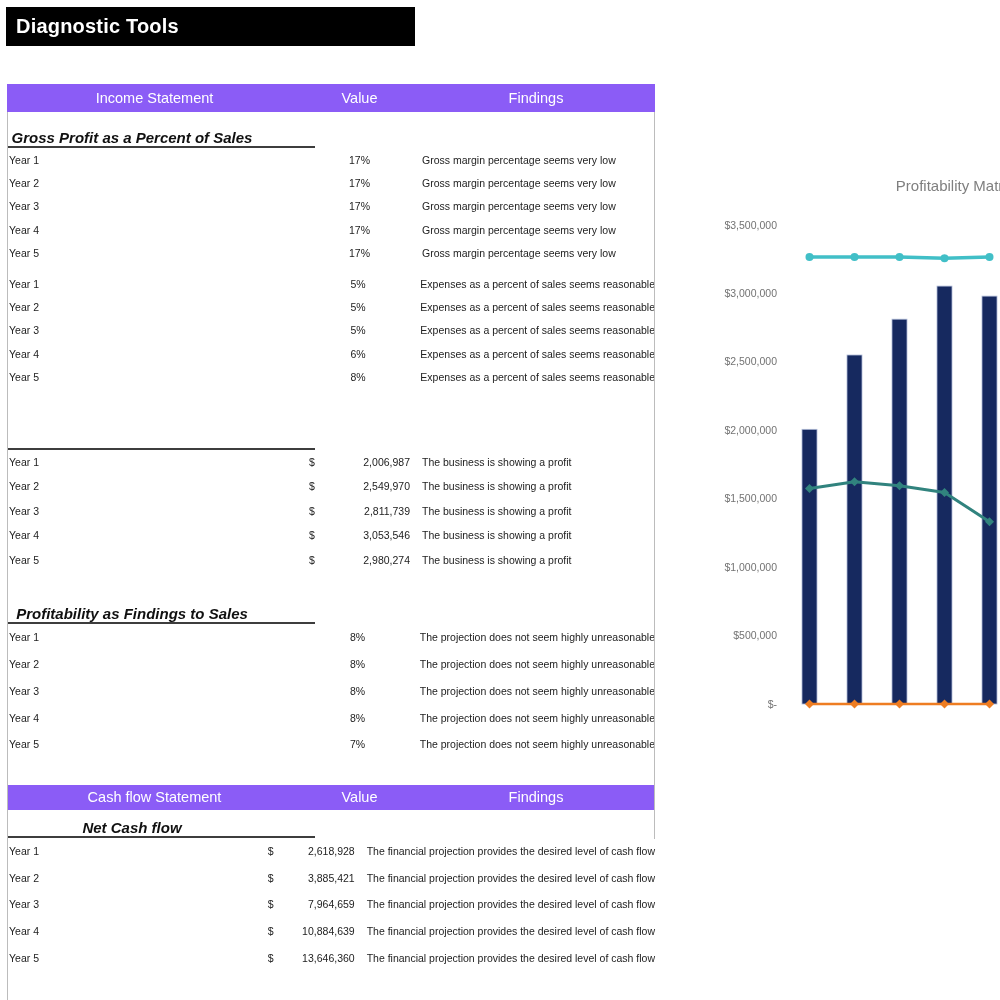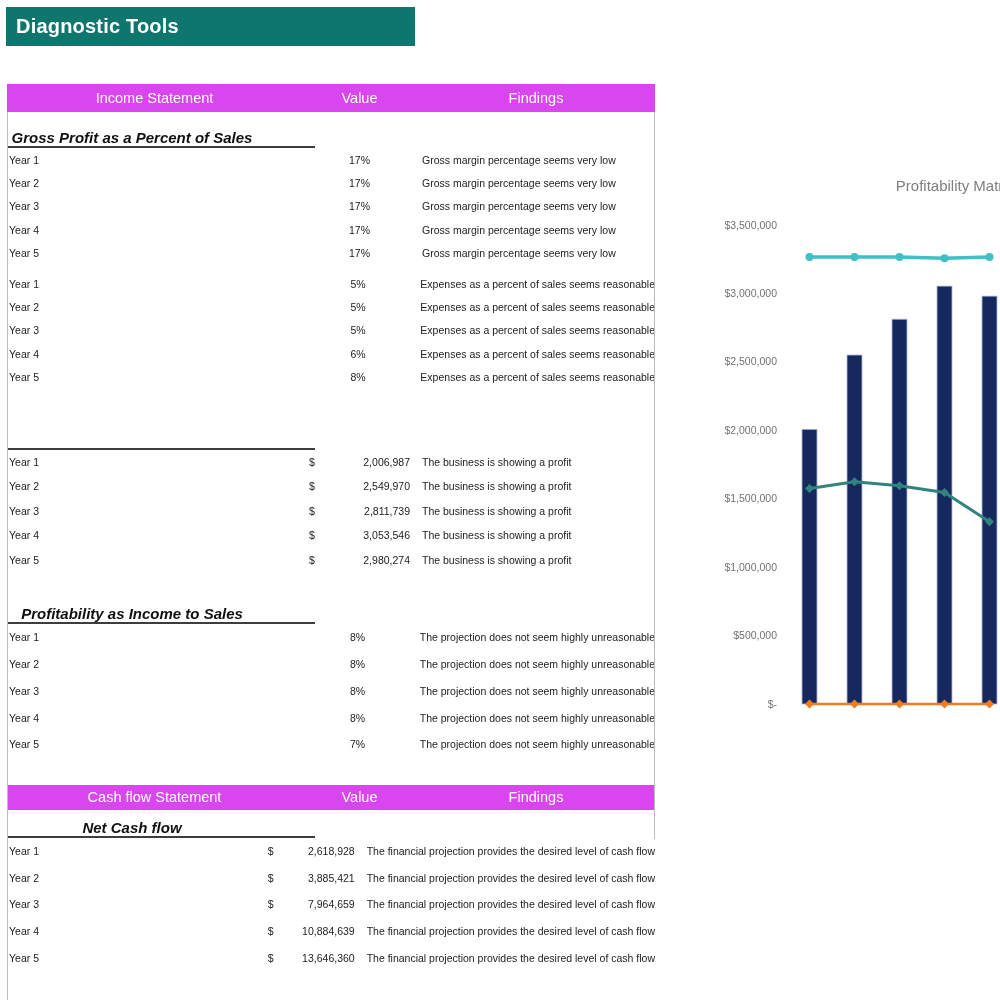--- a/index.html
+++ b/index.html
@@ -2,27 +2,27 @@
 <html><head>
 <meta charset="utf-8">
 <style>
   html,body{margin:0;padding:0;}
   body{
     width:1000px;height:1000px;background:#ffffff;overflow:hidden;position:relative;
     font-family:"Liberation Sans","DejaVu Sans",sans-serif;color:#1a1a1a;
     -webkit-font-smoothing:antialiased;
   }
   .title-bar{
-    position:absolute;left:6px;top:7px;width:409px;height:39px;background:#0f766e;
+    position:absolute;left:6px;top:7px;width:409px;height:39px;background:#000000;
     display:flex;align-items:center;padding-left:10px;box-sizing:border-box;
   }
   .title-bar .title-text{color:#fff;font-weight:bold;font-size:20px;letter-spacing:.2px;}
 
   .tbl{position:absolute;left:7px;top:84px;width:648px;}
-  .thead{display:flex;background:#d946ef;color:#fff;height:28px;align-items:center;font-size:14.5px;}
+  .thead{display:flex;background:#8b5cf6;color:#fff;height:28px;align-items:center;font-size:14.5px;}
   .thead-cash{height:25px;}
   .th-label{width:295px;text-align:center;}
   .th-value{width:115px;text-align:center;}
   .th-finding{flex:1;text-align:center;}
 
   .sec-title{position:relative;}
   .sec-title-text{
     position:absolute;left:0;bottom:2px;width:250px;text-align:center;
     font-style:italic;font-weight:bold;font-size:15px;color:#101010;white-space:nowrap;
   }
@@ -171,21 +171,21 @@
       <div class="row" style="height: 24.4px;">
         <div class="c-label">Year 5</div>
         <div class="c-value">
           <span class="cur">$</span>
           <span class="num">2,980,274</span>
         </div>
         <div class="c-finding">The business is showing a profit</div>
       </div>
       <div class="spacer" style="height: 25px;"></div>
       <div class="sec-title" style="height: 27px;">
-        <div class="sec-title-text">Profitability as Income to Sales</div>
+        <div class="sec-title-text">Profitability as Findings to Sales</div>
         <div class="sec-underline"></div>
       </div>
       <div class="row" style="height: 26.8px;">
         <div class="c-label">Year 1</div>
         <div class="c-value">
           <span class="pct">8%</span>
         </div>
         <div class="c-finding">The projection does not seem highly unreasonable</div>
       </div>
       <div class="row" style="height: 26.8px;">

